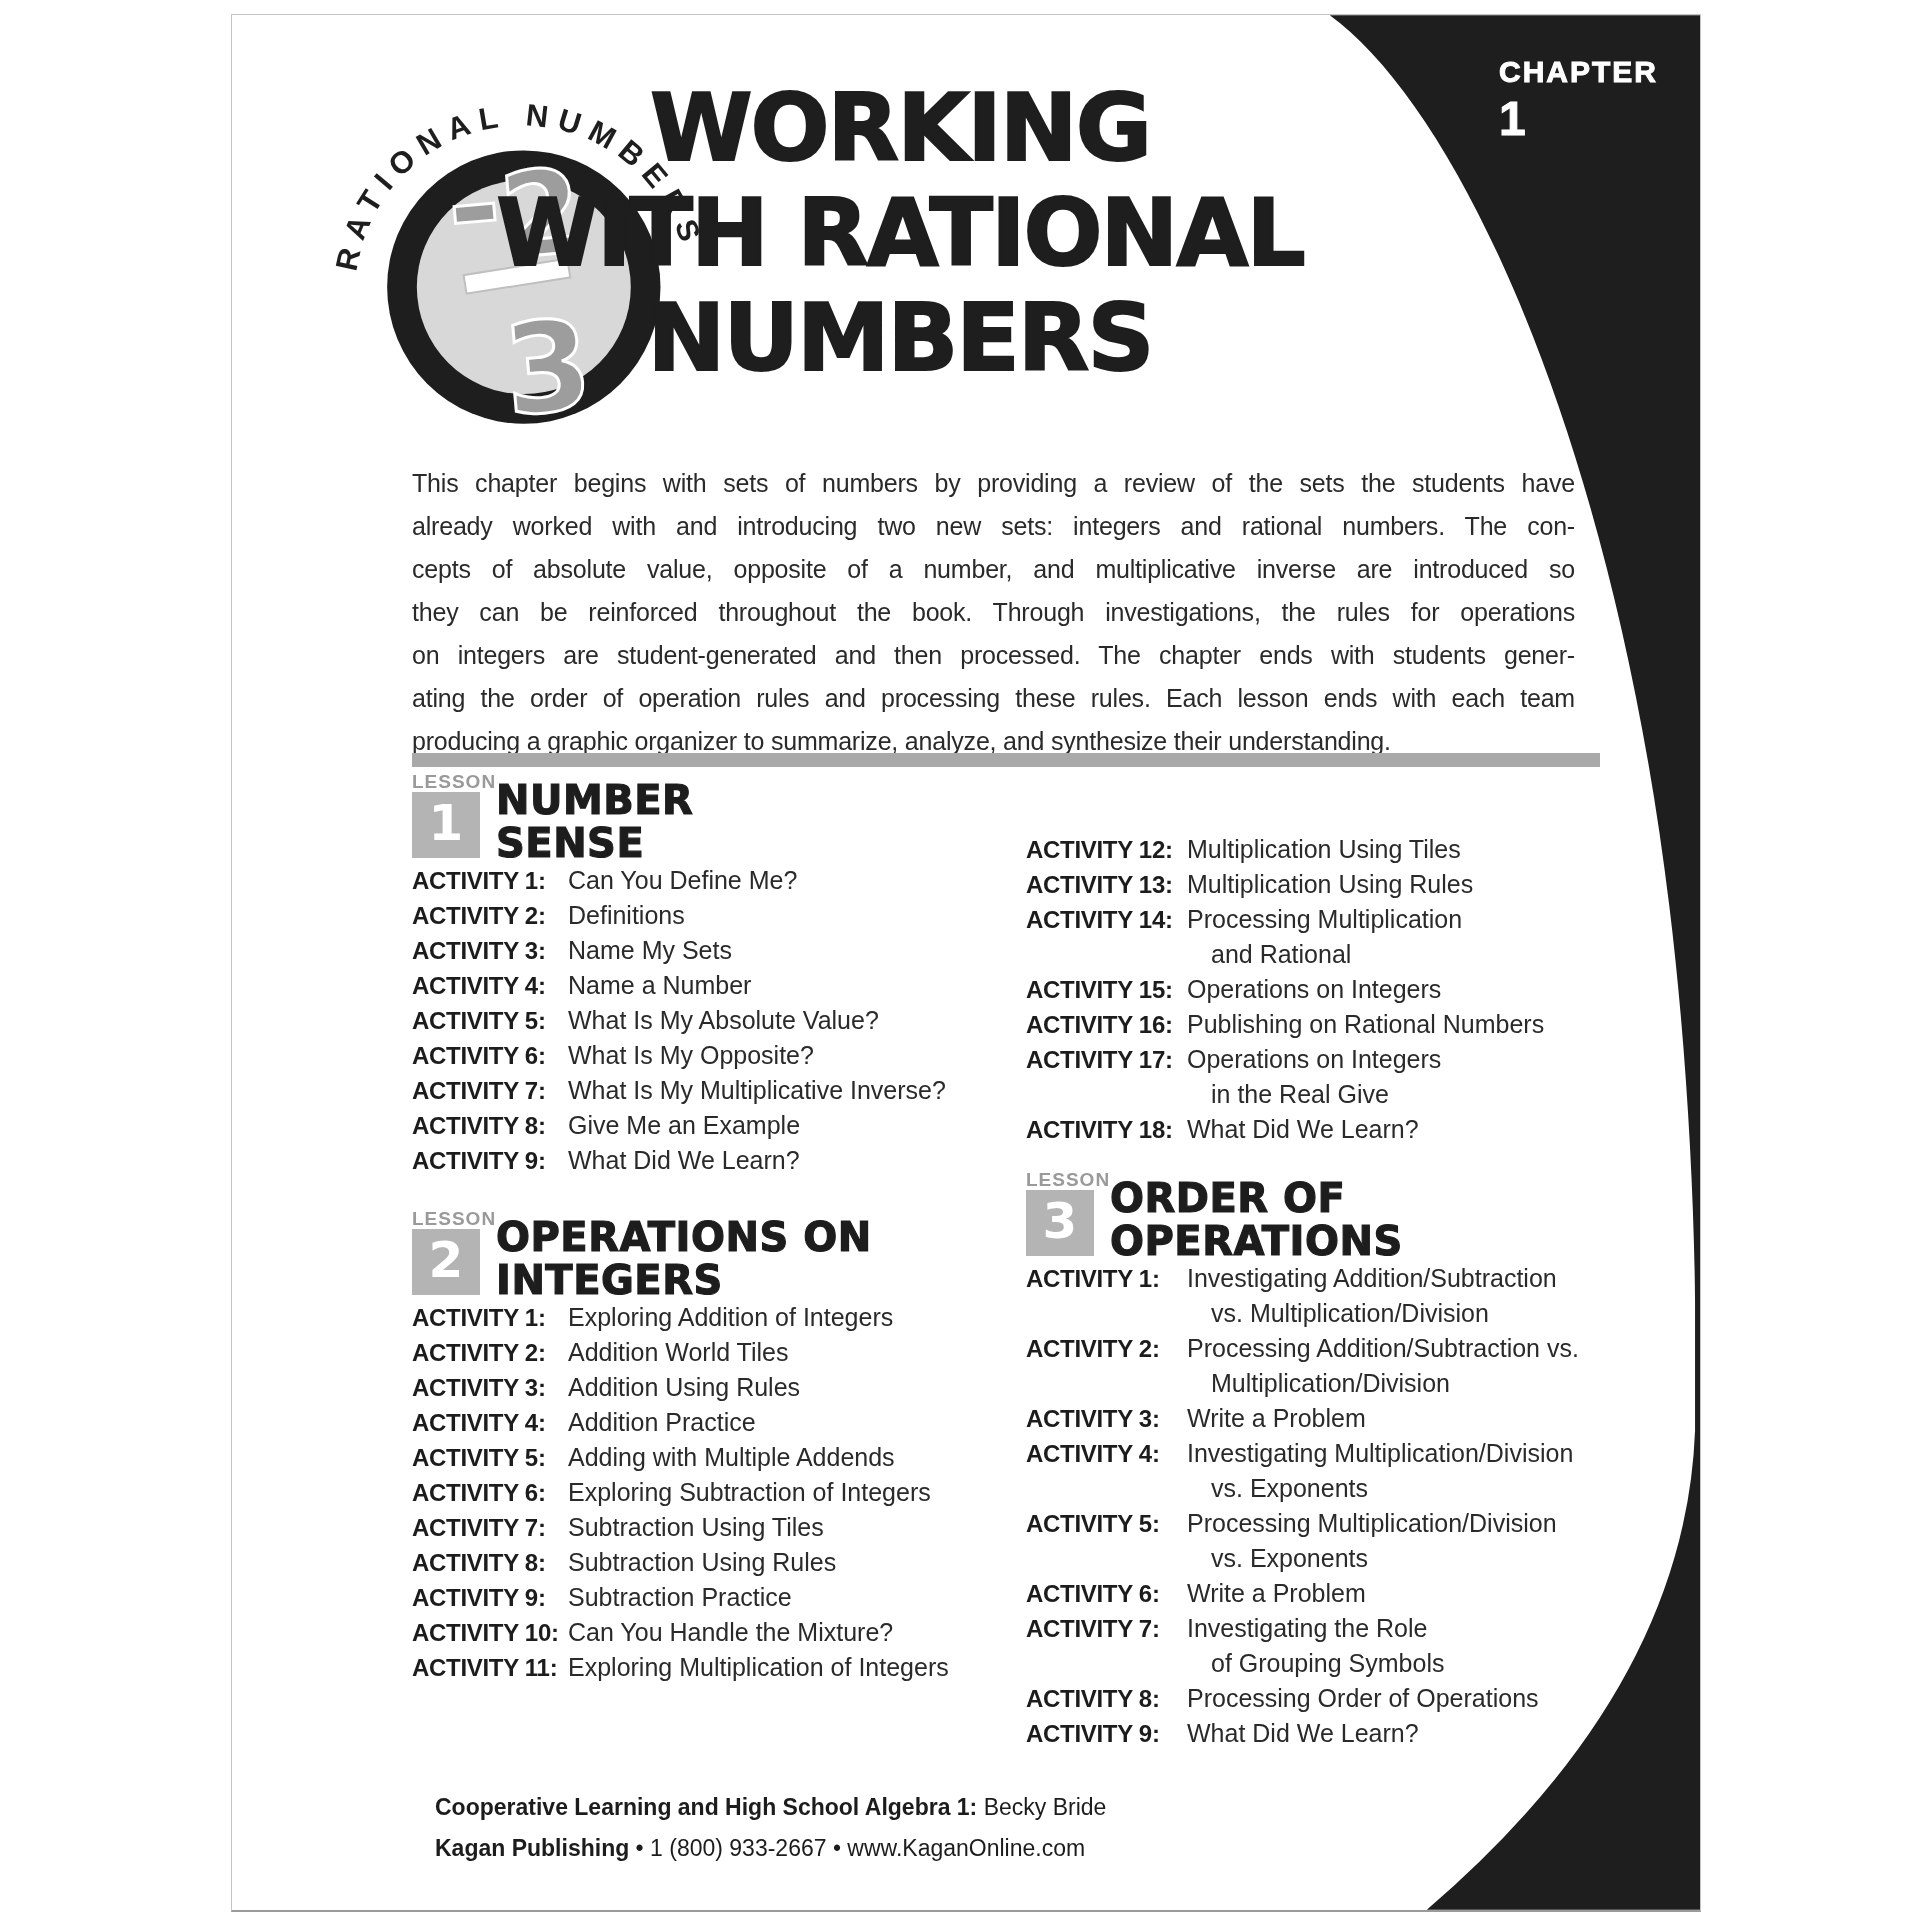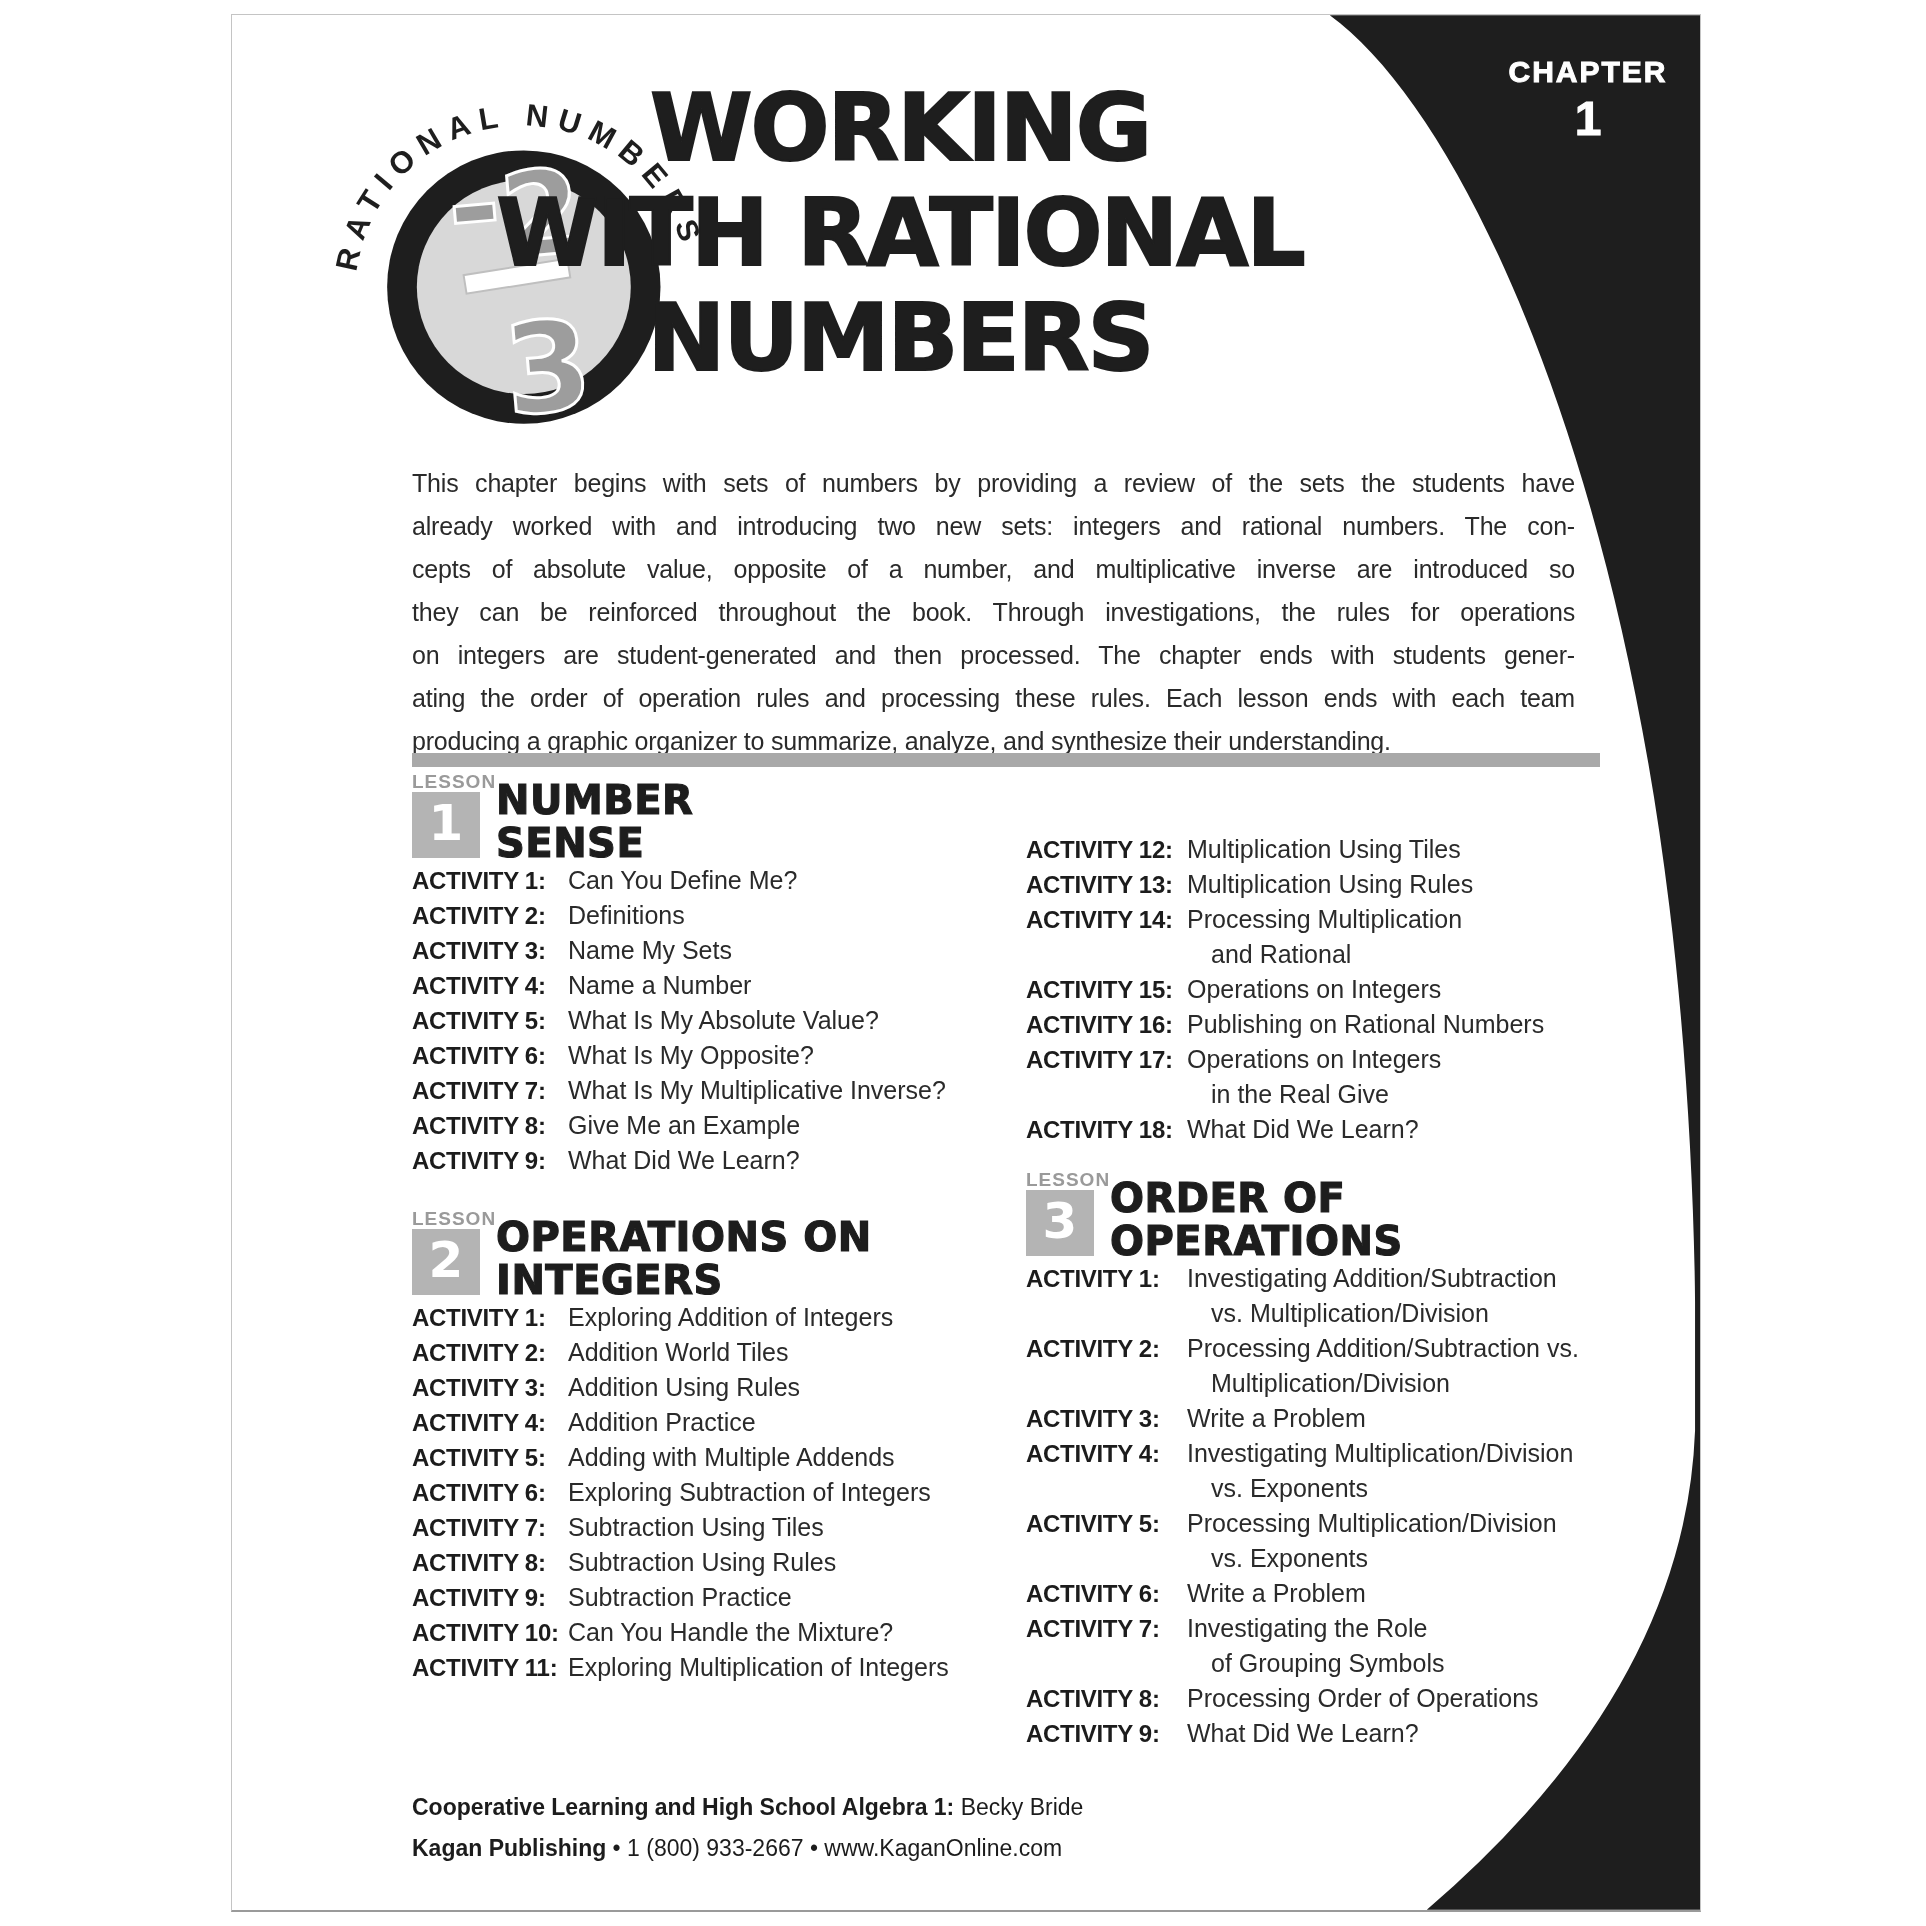--- a/index.html
+++ b/index.html
@@ -3,21 +3,21 @@
 <meta charset="utf-8">
 <style>
   html,body { margin:0; padding:0; background:#ffffff; }
   body { width:1927px; height:1927px; position:relative; font-family:"Liberation Sans", sans-serif; color:#1e1e1e; }
 
   .page { position:absolute; left:231px; top:14px; width:1468px; height:1895px;
           background:#fff; border:1px solid #c4c4c4; border-bottom:2px solid #9a9a9a; overflow:hidden; }
 
   .corner-svg { position:absolute; left:0; top:0; width:1468px; height:1895px; pointer-events:none; }
 
-  .chapter-badge { position:absolute; left:1267px; top:40px; width:178px; text-align:center; color:#fff; }
+  .chapter-badge { position:absolute; left:1267px; top:40px; width:178px; color:#fff; }
   .chapter-word { font-size:30px; font-weight:bold; letter-spacing:2px; -webkit-text-stroke:1px #fff; }
   .chapter-num  { font-size:48px; font-weight:bold; margin-top:2px; -webkit-text-stroke:1px #fff; }
 
   .logo-wrap { position:absolute; left:59px; top:71px; width:426px; height:416px; }
 
   .title-block { position:absolute; left:178px; top:61px; width:980px; text-align:center; }
   .title-line { font-size:93px; line-height:105px; font-weight:bold; letter-spacing:-2px;
                 -webkit-text-stroke:2px #1e1e1e; color:#1e1e1e; font-family:"DejaVu Sans","Liberation Sans",sans-serif; }
 
   .intro { position:absolute; left:180px; top:447px; width:1163px; font-size:25px; letter-spacing:-0.2px;
@@ -41,21 +41,21 @@
                   font-family:"DejaVu Sans","Liberation Sans",sans-serif; }
 
   .act-row { display:flex; align-items:baseline; height:35px; }
   .act-label { flex:0 0 auto; font-weight:bold; font-size:24px; letter-spacing:-0.3px; color:#1c1c1c; }
   .col-left  .act-label { width:156px; }
   .col-right .act-label { width:161px; }
   .act-text { font-size:25px; color:#2a2a2a; white-space:nowrap; }
   .act-row.cont .act-text { padding-left:24px; }
 
   .footer { position:absolute; left:180px; top:1772px; font-size:23px; line-height:41px; color:#1c1c1c; }
-  .footer b { font-weight:bold; }
+  .footer b { font-weight:bold;margin-left:23px; }
 </style>
 </head>
 <body>
 
 <div class="page">
 
   <svg class="corner-svg" viewBox="0 0 1483 1914" xmlns="http://www.w3.org/2000/svg" aria-hidden="true">
     <path fill="#1e1e1e" d="M 1109 0
          C 1240 95, 1395 430, 1452 900
          C 1468 1030, 1477 1180, 1478 1300

